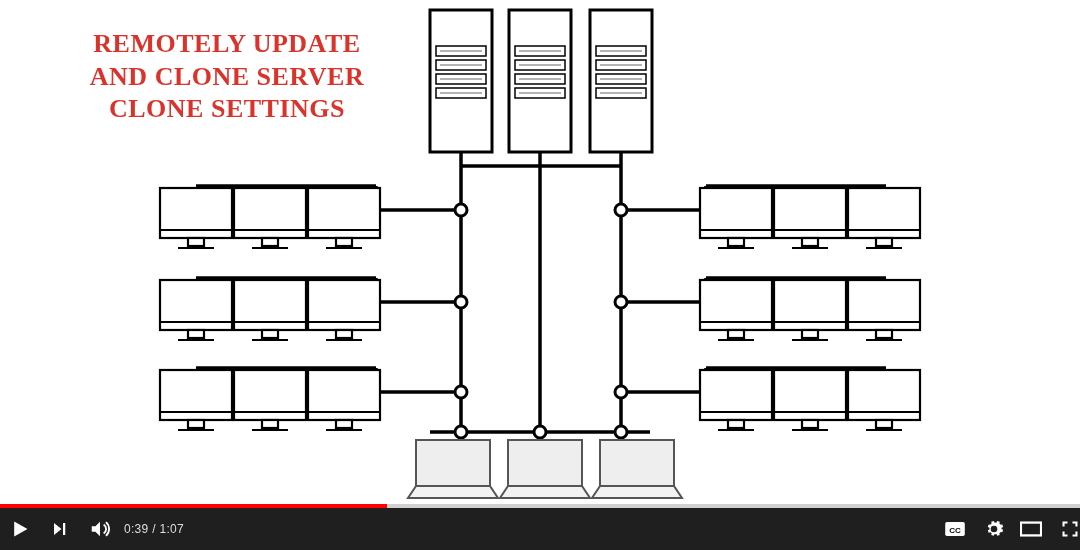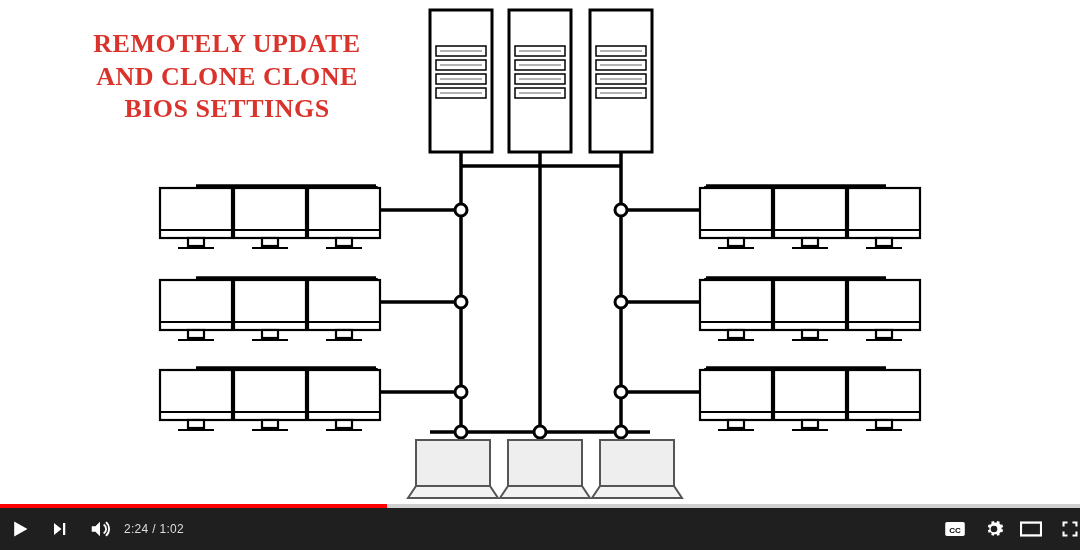--- a/index.html
+++ b/index.html
@@ -17,21 +17,21 @@
 .spacer{flex:1}
 .rbtn{width:38px;height:42px;display:flex;align-items:center;justify-content:flex-end;cursor:pointer}
 .rbtn svg{fill:#fff}
 </style>
 </head>
 <body>
 
 <div class="stage">
   <div class="video-area">
 
-    <div class="annot">REMOTELY UPDATE AND CLONE CLONE BIOS SETTINGS</div>
+    <div class="annot">REMOTELY UPDATE AND CLONE SERVER CLONE SETTINGS</div>
 
     <svg class="diagram" width="1080" height="504">
       <defs>
 
         <g id="server">
           <rect x="0" y="0" width="62" height="142" fill="#fff" stroke="#000" stroke-width="3"></rect>
           <rect x="6" y="36" width="50" height="10" fill="#fff" stroke="#000" stroke-width="1.5"></rect>
           <rect x="6" y="50" width="50" height="10" fill="#fff" stroke="#000" stroke-width="1.5"></rect>
           <rect x="6" y="64" width="50" height="10" fill="#fff" stroke="#000" stroke-width="1.5"></rect>
           <rect x="6" y="78" width="50" height="10" fill="#fff" stroke="#000" stroke-width="1.5"></rect>
@@ -148,21 +148,21 @@
         </svg>
     </div>
     <div class="cbtn">
       <svg width="22" height="22" viewBox="0 0 24 24">
           <path d="M3 9v6h4l5 5V4L7 9H3z"></path>
           <path d="M16 7a6 6 0 010 10" fill="none" stroke="#fff" stroke-width="2"></path>
           <path d="M18.5 4.5a10 10 0 010 15" fill="none" stroke="#fff" stroke-width="2"></path>
         </svg>
     </div>
     <div class="time">
-      <span>2:24</span><span> / </span><span>1:02</span>
+      <span>0:39</span><span> / </span><span>1:07</span>
     </div>
     <div class="spacer"></div>
     <div class="rbtn">
       <svg width="22" height="16" viewBox="0 0 24 18">
           <rect x="1" y="1" width="22" height="16" rx="2" fill="#fff"></rect>
           <text x="12" y="13" text-anchor="middle" font-size="9" font-weight="bold" fill="#000">CC</text>
         </svg>
     </div>
     <div class="rbtn">
       <svg width="20" height="20" viewBox="0 0 24 24">

